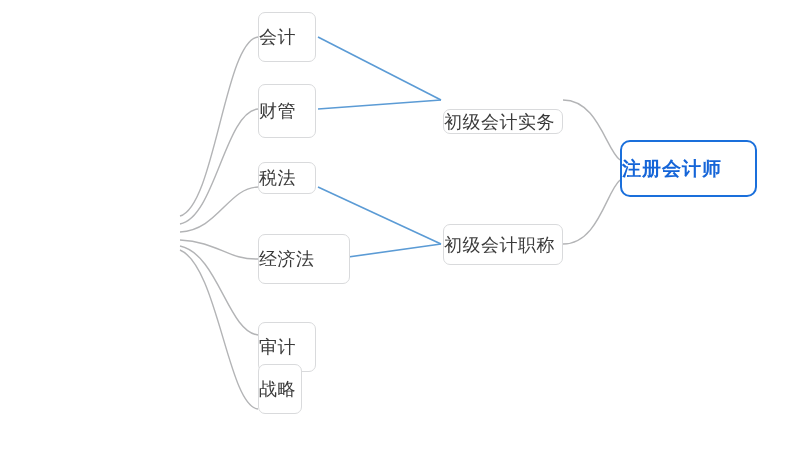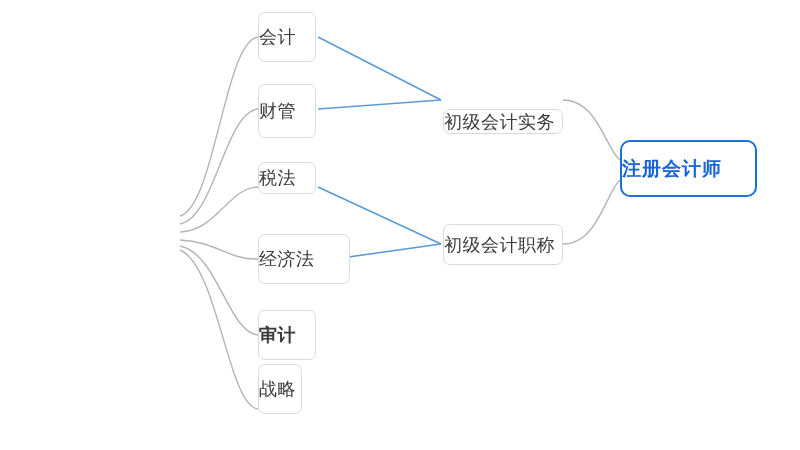--- a/index.html
+++ b/index.html
@@ -88,21 +88,21 @@
   </div>
 
   <div class="node node-sub" style="left:258px; top:162px; width:58px; height:32px;">
     <span>税法</span>
   </div>
 
   <div class="node node-sub" style="left:258px; top:234px; width:92px; height:50px;">
     <span>经济法</span>
   </div>
 
-  <div class="node node-sub" style="left:258px; top:310px; width:58px; height:50px;font-weight:bold;">
+  <div class="node node-sub" style="left:258px; top:322px; width:58px; height:50px;">
     <span>审计</span>
   </div>
 
   <div class="node node-sub" style="left:258px; top:364px; width:44px; height:50px;">
     <span>战略</span>
   </div>
 
   <div class="node node-sub" style="left:443px; top:80px; width:120px; height:25px;margin-top:29px;">
     <span>初级会计实务</span>
   </div>

